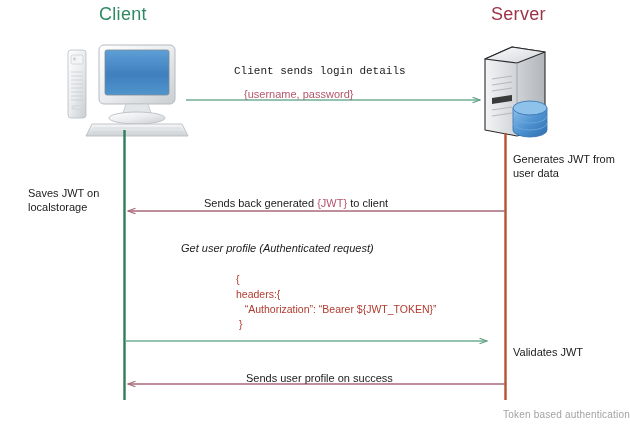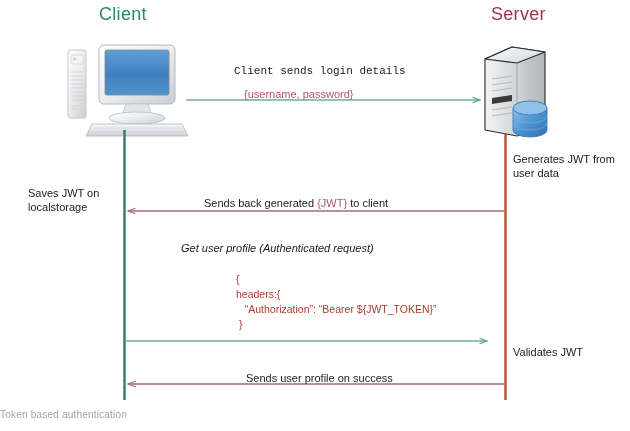--- a/index.html
+++ b/index.html
@@ -51,21 +51,21 @@
     width: 120px;
   }
   .tok {
     color: #b5566b;
   }
   #caption {
     position: absolute;
     left: 0;
     top: 409px;
     width: 630px;
-    text-align: left;
+    text-align: right;
     font-size: 10px;
     color: #a3a3a3;
     letter-spacing: 0.2px;
   }
   .code-block {
     position: absolute;
     left: 236px;
     top: 258px;
     font-size: 10.5px;
     line-height: 14.5px;

